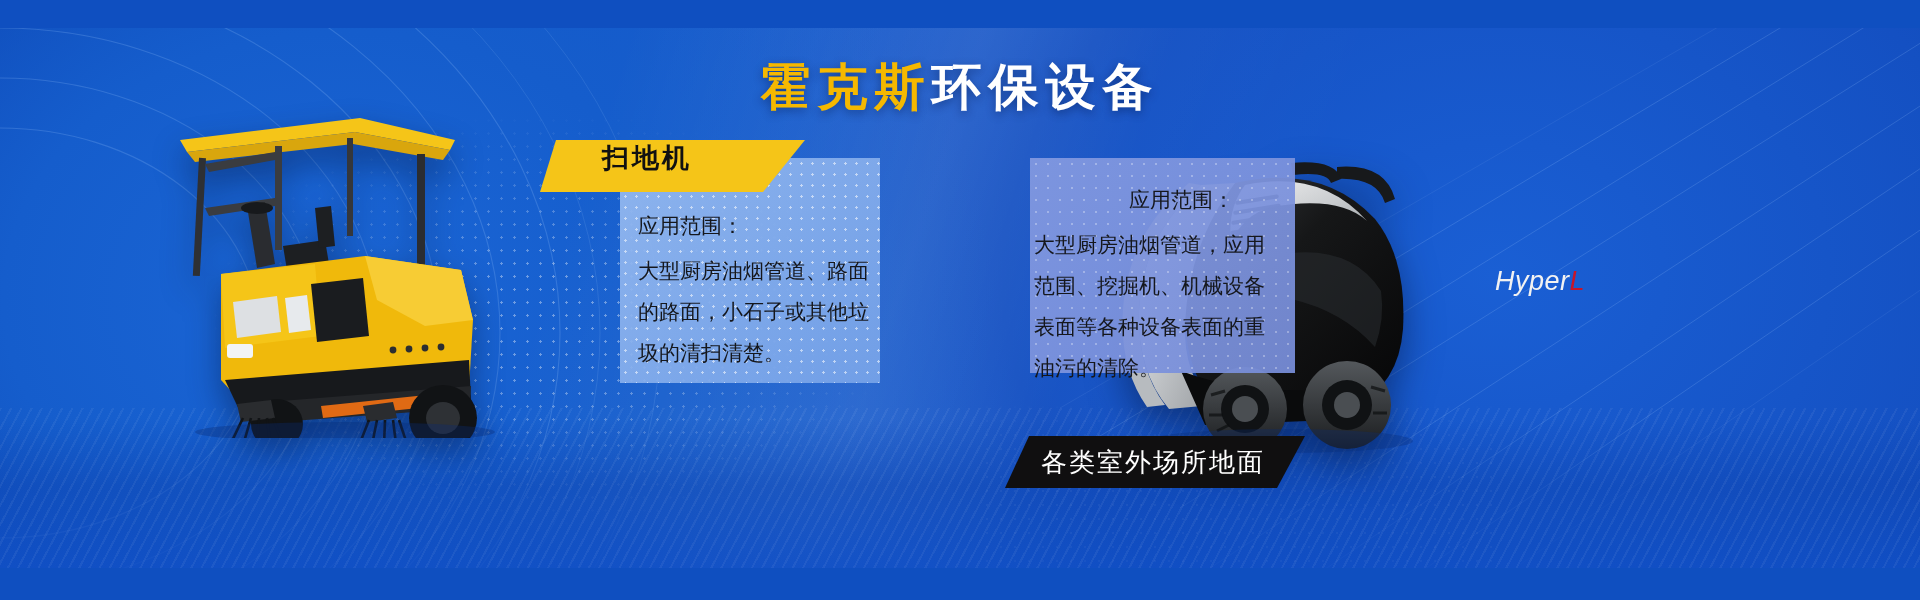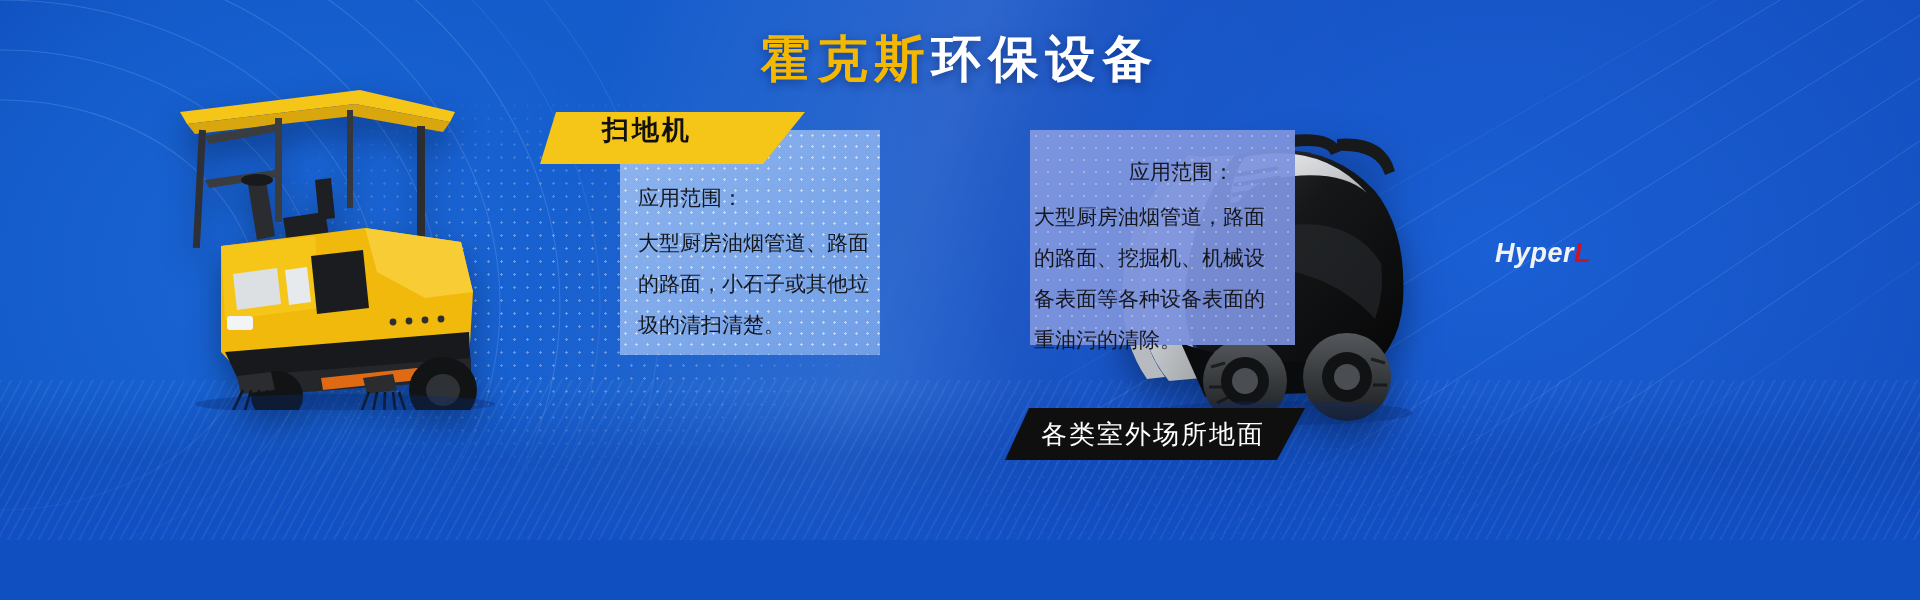--- a/index.html
+++ b/index.html
@@ -11,20 +11,21 @@
 
   
   .banner{
     position:relative;
     width:1920px; height:540px;
     overflow:hidden;
     background:
       radial-gradient(ellipse 900px 700px at 18% 50%, #1b66d6 0%, #155dcc 38%, rgba(17,83,200,0) 72%),
       radial-gradient(ellipse 1100px 900px at 78% 46%, #1a5fd4 0%, #1450c2 45%, rgba(16,70,185,0) 78%),
       linear-gradient(105deg,#0d46b4 0%, #1457c7 26%, #1a63d6 52%, #1350bf 76%, #0c3fa8 100%);
+    margin-top: 28px;
   }
 
   
   .sweep{
     position:absolute; inset:0;
     background:linear-gradient(108deg, rgba(255,255,255,0) 30%, rgba(255,255,255,.10) 47%, rgba(255,255,255,.02) 56%, rgba(255,255,255,0) 66%);
     pointer-events:none;
   }
 
   
@@ -128,21 +129,21 @@
   .sweeper{ position:absolute; left:125px; top:60px; width:380px; height:350px; }
   .sweeper svg{ width:100%; height:100%; display:block;
     filter:drop-shadow(0 14px 16px rgba(2,20,60,.45)); }
 
   
   .washer{ position:absolute; left:1085px; top:95px; width:360px; height:340px; }
   .washer svg{ width:100%; height:100%; display:block;
     filter:drop-shadow(0 16px 18px rgba(2,18,55,.5)); }
   .washer-logo{
     position:absolute; left:1495px; top:238px;
-    font-size:27px; font-style:italic; font-weight:bold;
+    font-size:27px; font-style:italic; font-weight:normal;
     letter-spacing:.5px; pointer-events:none;
   }
   .washer-logo .lg-a{ color:#f2f2f2; }
   .washer-logo .lg-b{ color:#c8152a; }
 </style>
 </head>
 <body>
 
 <div class="banner">
 
@@ -332,21 +333,21 @@
   <div class="panel-left">
     <div class="ptext">
       <span class="lead">应用范围：</span>
       <span class="body">大型厨房油烟管道、路面的路面，小石子或其他垃圾的清扫清楚。</span>
     </div>
   </div>
 
   <div class="panel-right">
     <div class="ptext">
       <span class="lead">应用范围：</span>
-      <span class="body">大型厨房油烟管道，路面的路面、挖掘机、机械设备表面等各种设备表面的重油污的清除。</span>
+      <span class="body">大型厨房油烟管道，应用范围、挖掘机、机械设备表面等各种设备表面的重油污的清除。</span>
     </div>
   </div>
 
   <div class="tab-yellow">
     <span>扫地机</span>
   </div>
 
   <div class="tab-black">
     <span>各类室外场所地面</span>
   </div>

